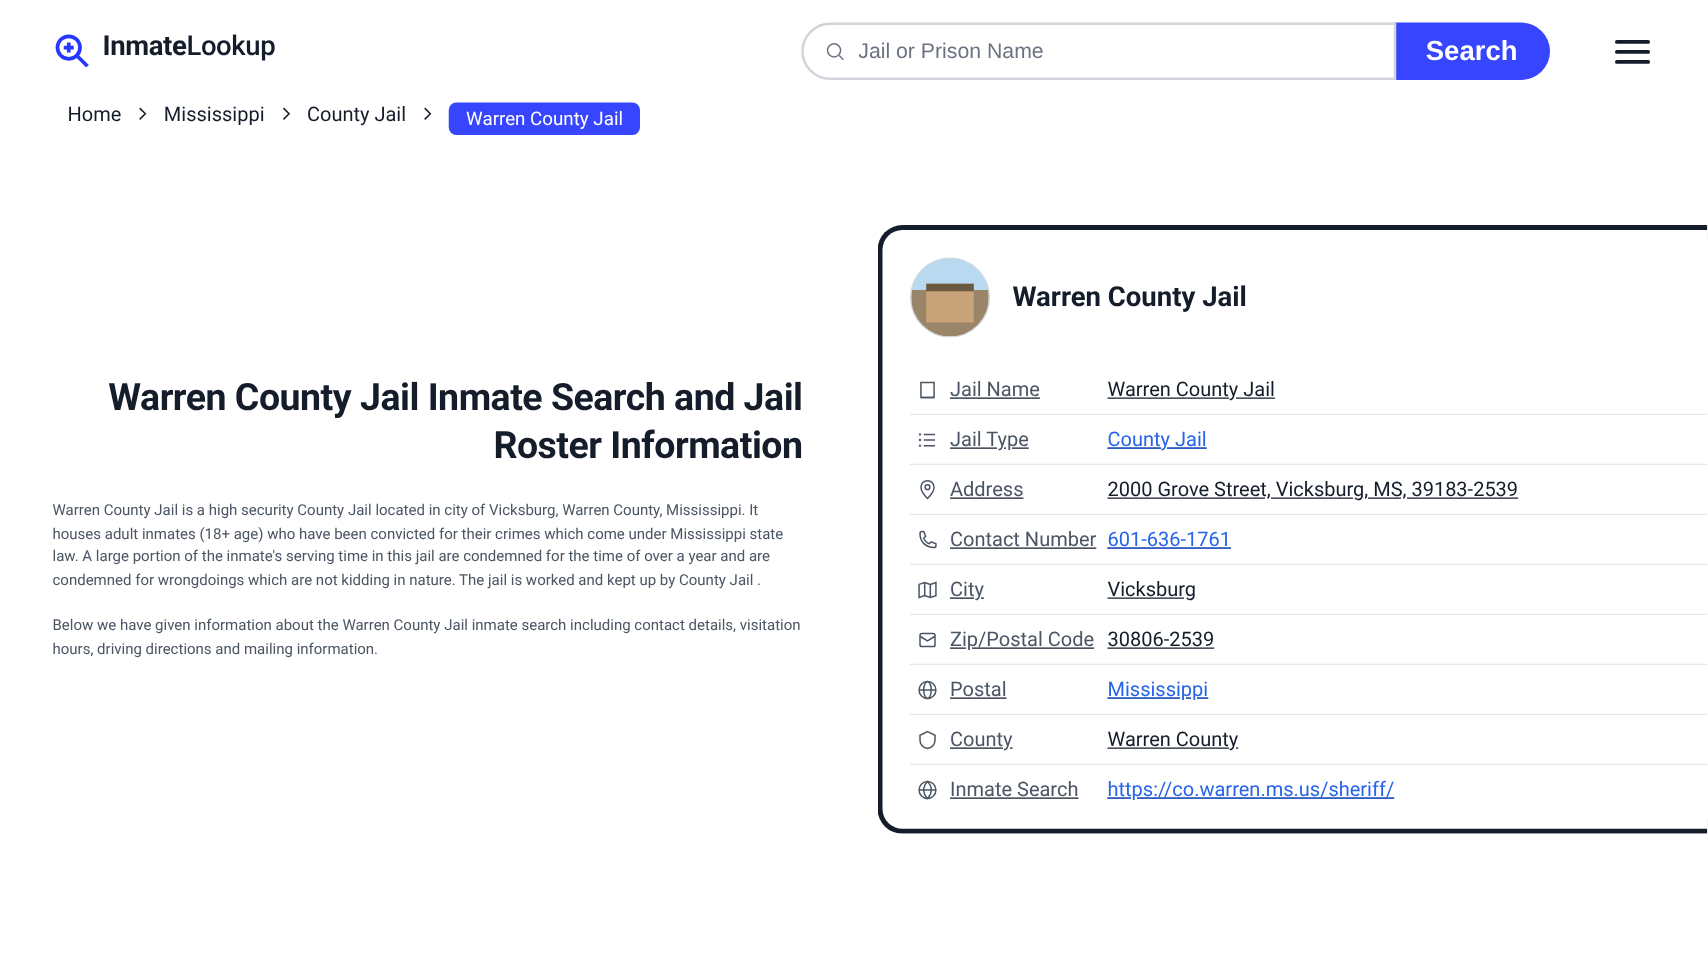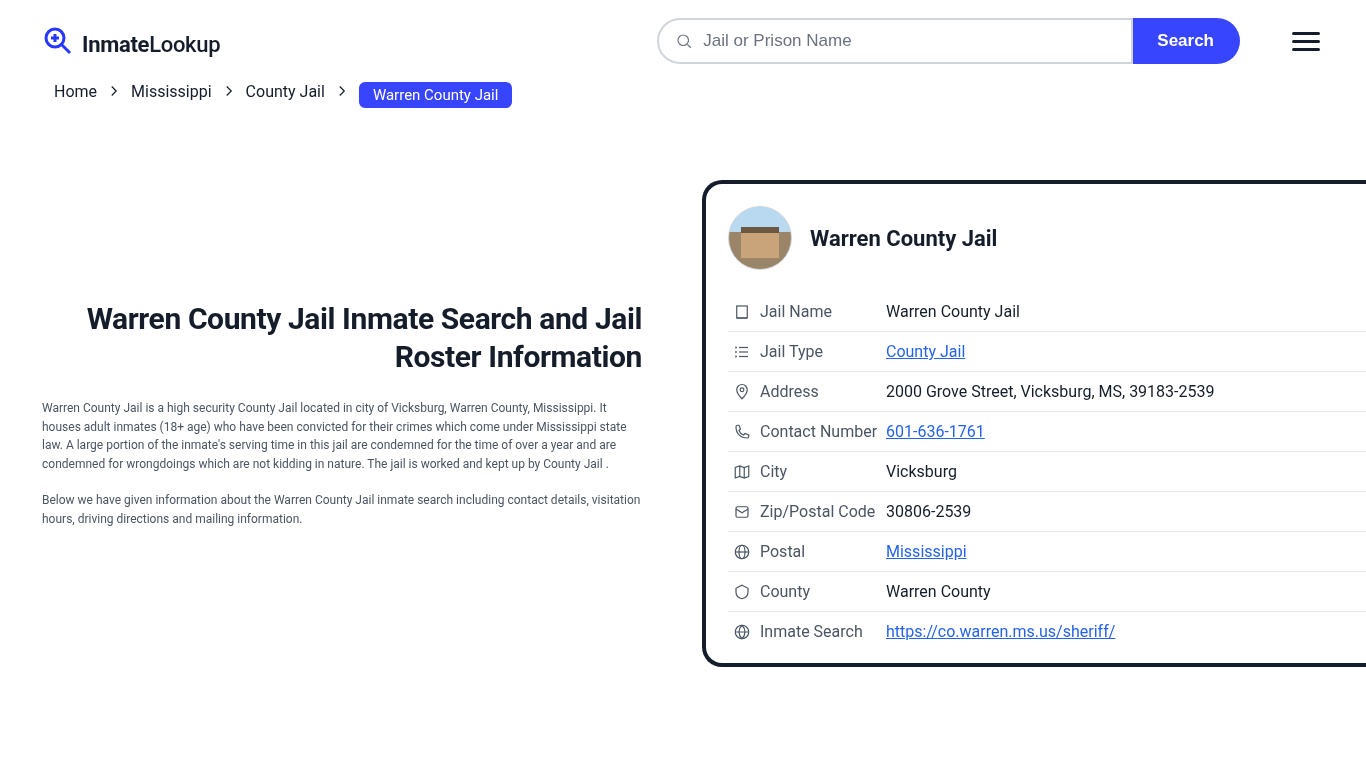--- a/index.html
+++ b/index.html
@@ -12,21 +12,21 @@
       overflow: hidden;
     }
     .header {
       display: flex;
       align-items: center;
       justify-content: space-between;
       padding: 18px 42px;
     }
     .logo {
       display: flex;
-      align-items: flex-end;
+      align-items: flex-start;
       gap: 8px;
       cursor: pointer;
     }
     .logo-icon {
       width: 32px;
       height: 32px;
       color: #2638ff;
     }
     .logo-text {
       font-size: 22px;
@@ -65,21 +65,21 @@
       background: transparent;
     }
     .search-input::placeholder { color: #6b7280; }
     .search-btn {
       height: 46px;
       padding: 0 26px;
       background: #3745ff;
       color: #fff;
       border: none;
       border-radius: 0 24px 24px 0;
-      font-size: 17px;
+      font-size: 22px;
       font-weight: 600;
       cursor: pointer;
       margin-left: -2px;
     }
     .menu-btn {
       cursor: pointer;
       padding: 4px;
     }
     .menu-btn div {
       width: 28px;
@@ -168,20 +168,21 @@
       font-size: 22px;
       font-weight: 700;
       color: #151d2b;
     }
     .rows { }
     .row {
       display: flex;
       align-items: center;
       padding: 10px 0;
       border-bottom: 1px solid #e5e7eb;
+      text-decoration: underline;
     }
     .row:last-child { border-bottom: none; padding-bottom: 22px; }
     .row-icon {
       width: 28px;
       display: flex;
       justify-content: center;
       color: #4b5563;
     }
     .row-label {
       width: 130px;

